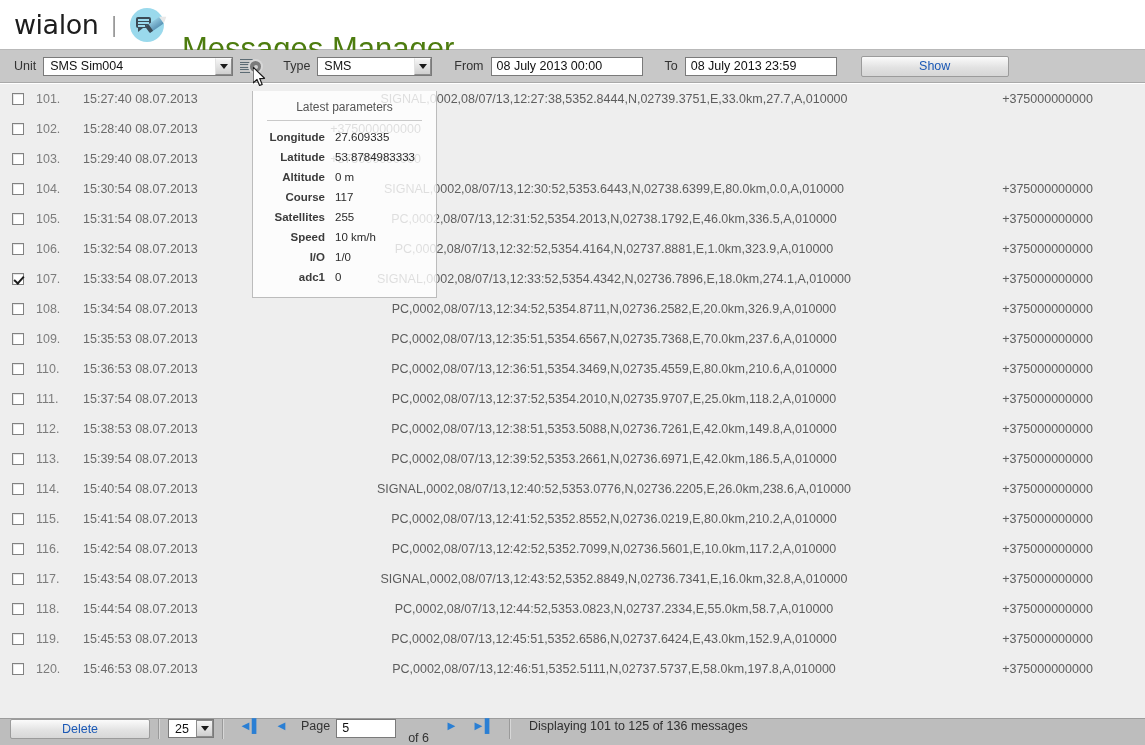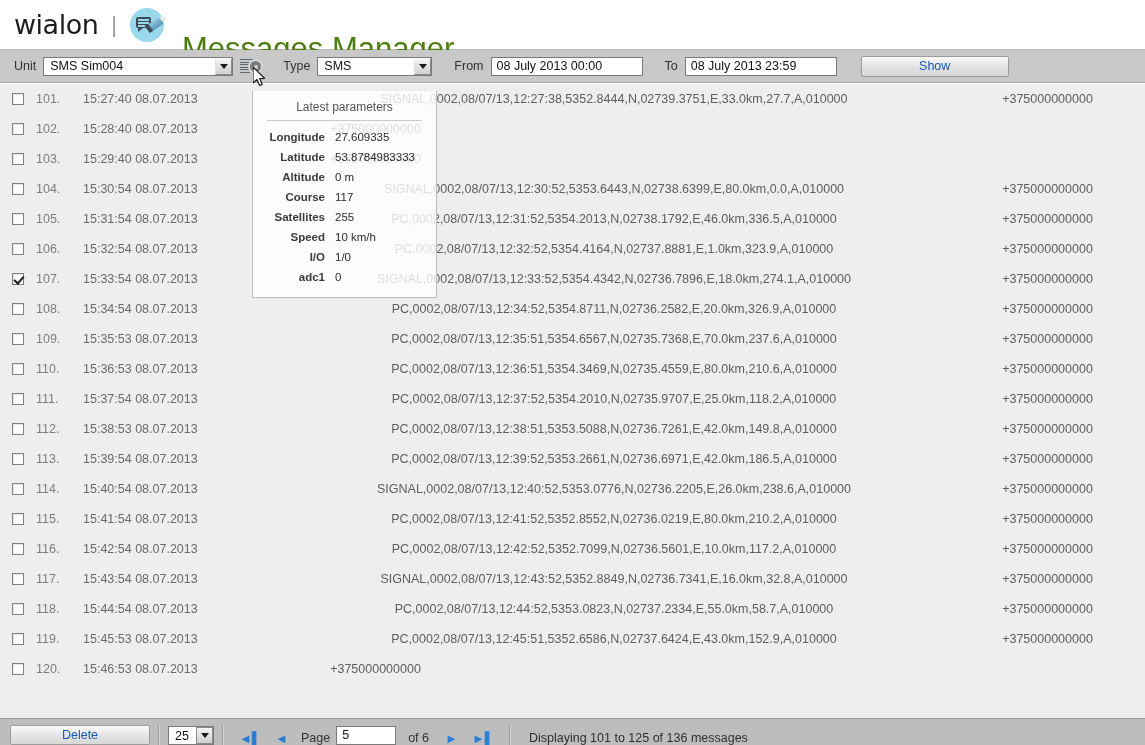--- a/index.html
+++ b/index.html
@@ -289,21 +289,21 @@
     z-index: 60;
     pointer-events: none;
   }
 
   
   .bottombar {
     position: absolute; left: 0; top: 718px;
     width: 1145px; height: 27px;
     background: #bdbdbd;
     border-top: 1px solid #9c9c9c;
-    display: flex; align-items: flex-end;
+    display: flex; align-items: flex-start;
     box-sizing: border-box;
     font-size: 12.5px;
     color: #333;
   }
   .delete-btn {
     margin-left: 10px;
     width: 140px; height: 20px;
     background: linear-gradient(180deg,#fbfbfb 0%, #e3e3e3 55%, #d7d7d7 100%);
     border: 1px solid #9b9b9b;
     border-radius: 2px;
@@ -576,20 +576,21 @@
           <div class="col-time">15:45:53  08.07.2013</div>
           <div class="col-text">PC,0002,08/07/13,12:45:51,5352.6586,N,02737.6424,E,43.0km,152.9,A,010000</div>
           <div class="col-phone">+375000000000</div>
         </div>
         <div class="trow">
           <div class="col-chk">
             <div class="chk"></div>
           </div>
           <div class="col-num">120.</div>
           <div class="col-time">15:46:53  08.07.2013</div>
+          <div class="col-text">PC,0002,08/07/13,12:46:51,5352.5111,N,02737.5737,E,58.0km,197.8,A,010000</div>
           <div class="col-phone">+375000000000</div>
         </div>
       </div>
   </div>
 
   <div class="params-popup">
     <div class="params-title">Latest parameters</div>
     <div id="params-container">
         <div class="param-row">
           <div class="param-key">Longitude</div>

